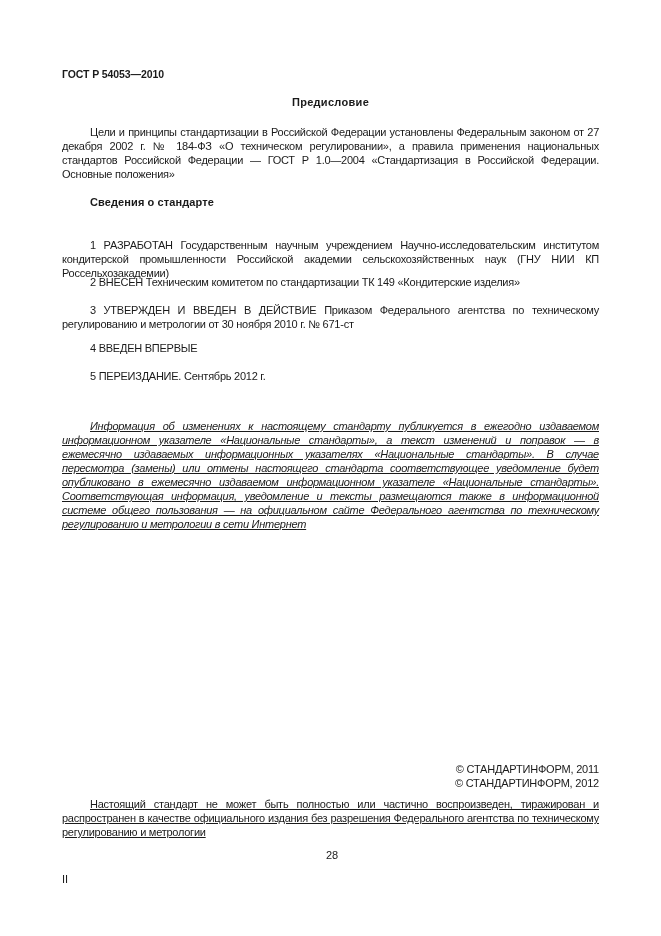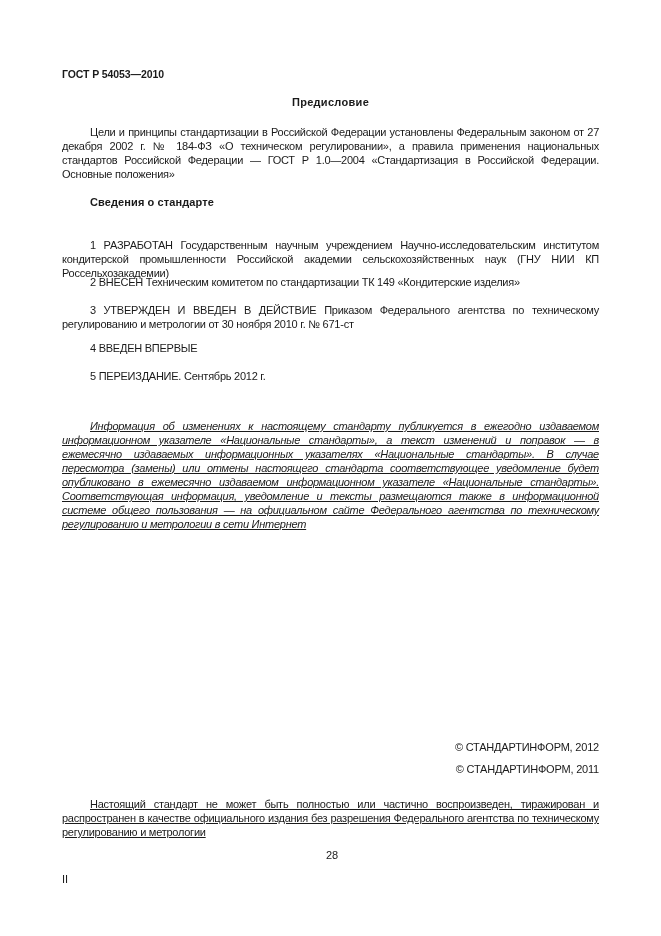--- a/index.html
+++ b/index.html
@@ -44,19 +44,19 @@
 
   <p class="p" style="top:238px;">1 РАЗРАБОТАН Государственным научным учреждением Научно-исследовательским институтом кондитерской промышленности Российской академии сельскохозяйственных наук (ГНУ НИИ КП Россельхозакадемии)</p>
   <p class="p" style="top:275px;">2 ВНЕСЕН Техническим комитетом по стандартизации ТК 149 «Кондитерские изделия»</p>
   <p class="p" style="top:303px;">3 УТВЕРЖДЕН И ВВЕДЕН В ДЕЙСТВИЕ Приказом Федерального агентства по техническому регулированию и метрологии от 30 ноября 2010 г. № 671-ст</p>
   <p class="p" style="top:341px;">4 ВВЕДЕН ВПЕРВЫЕ</p>
   <p class="p" style="top:369px;">5 ПЕРЕИЗДАНИЕ. Сентябрь 2012 г.</p>
 
   <p class="p ital" style="top:419px;">Информация об изменениях к настоящему стандарту публикуется в ежегодно издаваемом информационном указателе «Национальные стандарты», а текст изменений и поправок — в ежемесячно издаваемых информационных указателях «Национальные стандарты». В случае пересмотра (замены) или отмены настоящего стандарта соответствующее уведомление будет опубликовано в ежемесячно издаваемом информационном указателе «Национальные стандарты». Соответствующая информация, уведомление и тексты размещаются также в информационной системе общего пользования — на официальном сайте Федерального агентства по техническому регулированию и метрологии в сети Интернет</p>
 
   <div class="copy" style="top:762px;">© СТАНДАРТИНФОРМ, 2011</div>
-  <div class="copy" style="top:740px;">© СТАНДАРТИНФОРМ, 2012</div>
+  <div class="copy" style="top:776px;">© СТАНДАРТИНФОРМ, 2012</div>
 
   <p class="p" style="top:797px;text-decoration:underline;">Настоящий стандарт не может быть полностью или частично воспроизведен, тиражирован и распространен в качестве официального издания без разрешения Федерального агентства по техническому регулированию и метрологии</p>
 
   <div class="foot" style="left:0;margin-top:24px;">II</div>
   <div class="foot" style="left:264px;">28</div>
 </div>
 
 </body></html>

